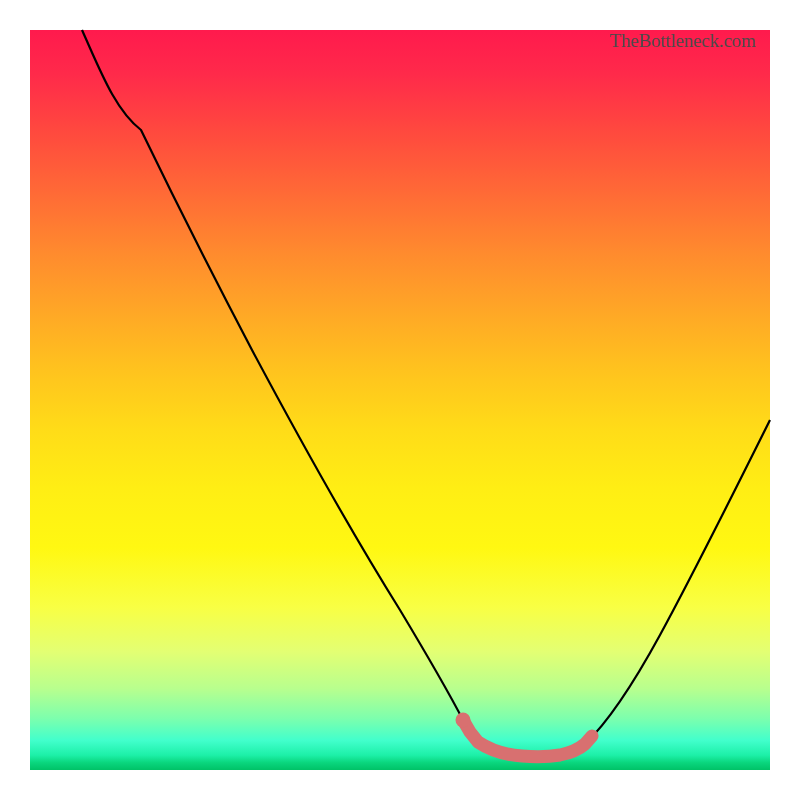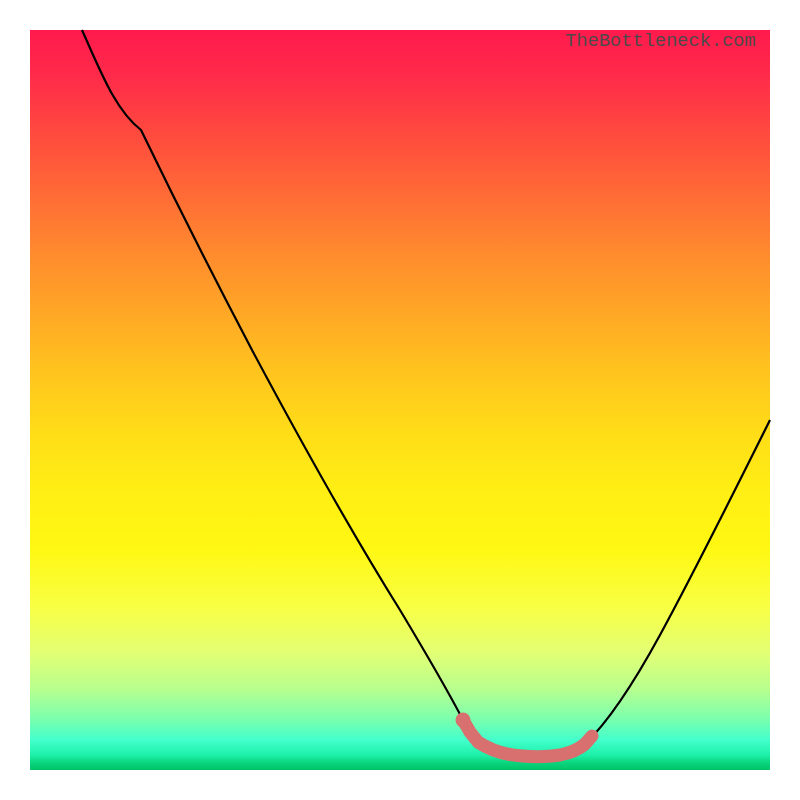--- a/index.html
+++ b/index.html
@@ -52,21 +52,21 @@
     width: 740px;
     height: 740px;
     overflow: visible;
   }
   .watermark {
     position: absolute;
     top: 0px;
     right: 14px;
     font-size: 19px;
     color: #4a4a4a;
-    font-family: Liberation Mono, monospace;
+    font-family: Liberation Serif, serif;
     letter-spacing: -0.2px;
   }
 </style>
 </head>
 <body>
 
 <div class="chart-container">
   <div class="plot-area">
 
     <svg class="curve-svg" viewBox="0 0 740 740">

